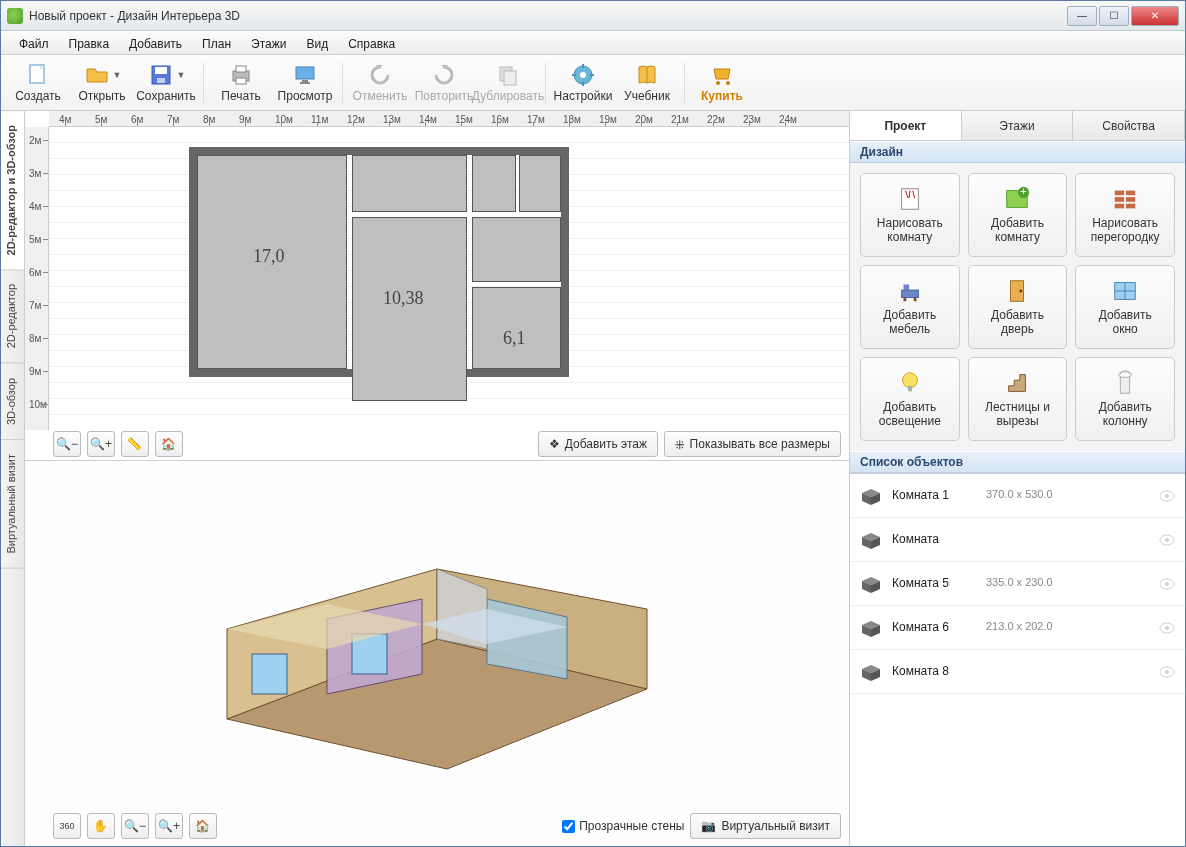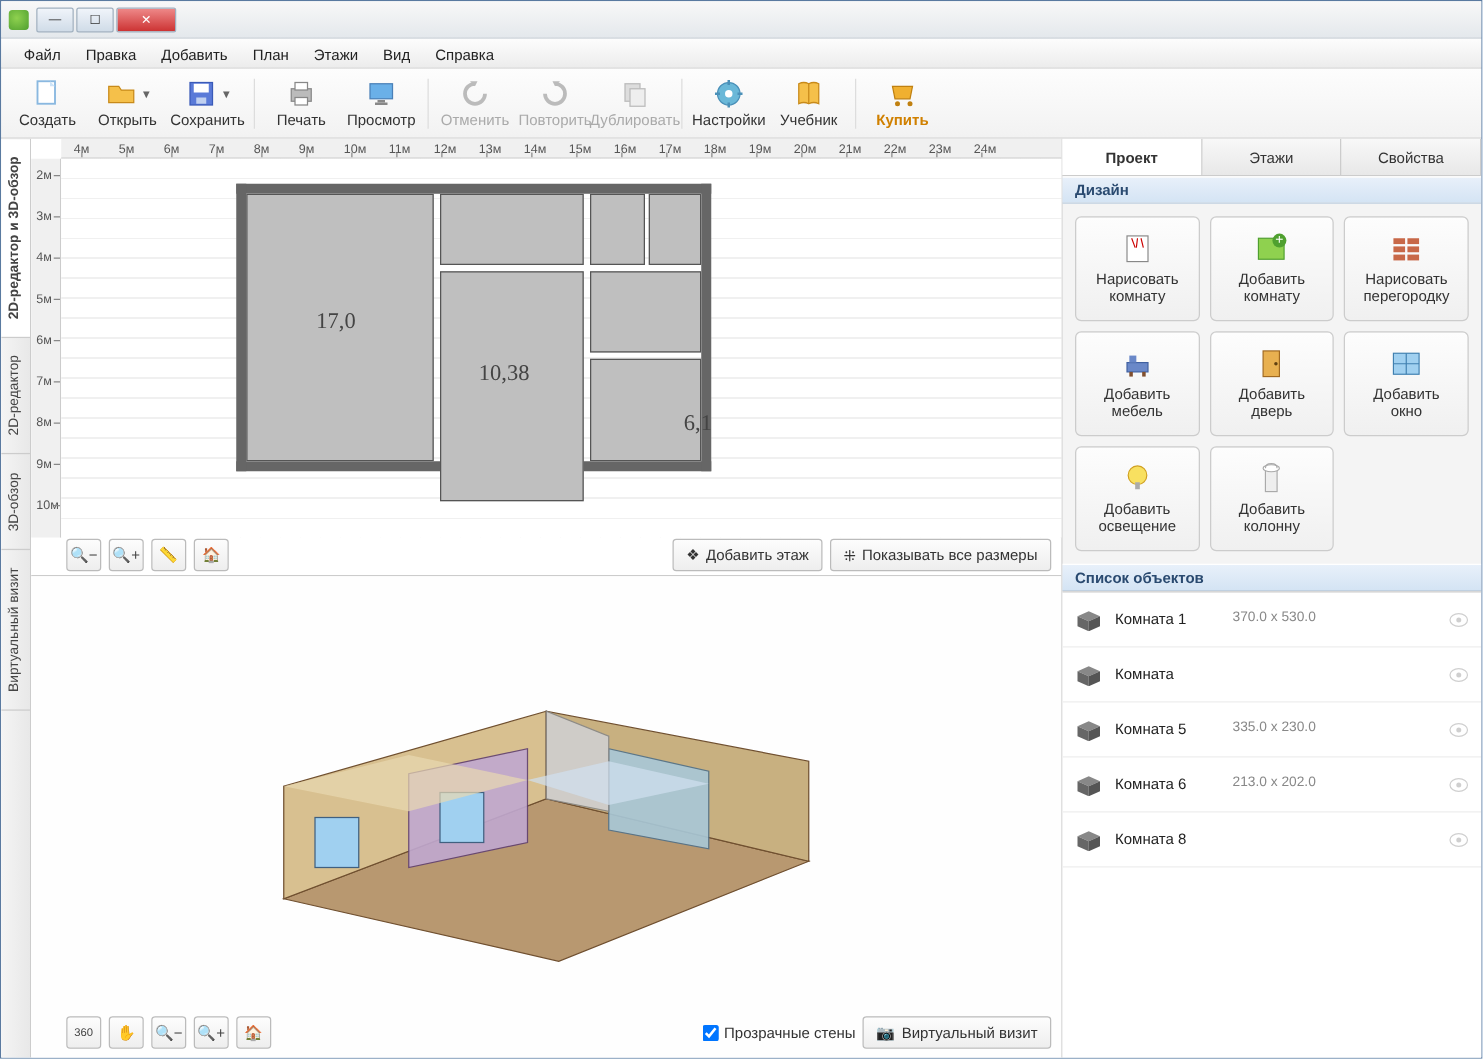--- a/index.html
+++ b/index.html
@@ -86,20 +86,21 @@
 ::-webkit-scrollbar-thumb { background:#c0c8d0; border:1px solid #a0b0c0; border-radius:2px; }
 ::-webkit-scrollbar-button { height:16px; background:#d8dde4; border:1px solid #a0b0c0; }
 </style>
 </head>
 <body>
 
 <div class="window">
 
   <div class="titlebar">
     <div class="app-icon"></div>
+    <div class="title">Новый проект - Дизайн Интерьера 3D</div>
     <div class="win-btns">
       <div class="win-btn">—</div>
       <div class="win-btn">☐</div>
       <div class="win-btn win-close">✕</div>
     </div>
   </div>
 
   <div class="menubar">
     <div class="menu-item">Файл</div>
     <div class="menu-item">Правка</div>
@@ -294,21 +295,21 @@
             <div class="wall" style="top:0;right:0;width:8px;height:230px;"></div>
 
             <div class="room" style="top:8px;left:8px;width:150px;height:214px;">
               <div class="room-label" style="top:90px;left:55px;">17,0</div>
             </div>
             <div class="room" style="top:70px;left:163px;width:115px;height:184px;">
               <div class="room-label" style="top:70px;left:30px;">10,38</div>
             </div>
             <div class="room" style="top:8px;left:163px;width:115px;height:57px;"></div>
             <div class="room" style="top:140px;left:283px;width:89px;height:82px;">
-              <div class="room-label" style="top:40px;left:30px;margin-left:44px;">6,1</div>
+              <div class="room-label" style="top:40px;left:30px;">6,1</div>
             </div>
             <div class="room" style="top:8px;left:283px;width:44px;height:57px;"></div>
             <div class="room" style="top:8px;left:330px;width:42px;height:57px;"></div>
             <div class="room" style="top:70px;left:283px;width:89px;height:65px;"></div>
           </div>
         </div>
         <div class="btnbar-2d">
           <div class="sqbtn">
               <span>🔍−</span>
             </div>
@@ -445,20 +446,26 @@
           </div>
           <div class="design-btn">
             <svg class="big-icon" viewBox="0 0 30 30">
               <circle cx="15" cy="12" r="8" fill="#f8e060" stroke="#d0a020"></circle>
               <rect x="13" y="18" width="4" height="6" fill="#aaa"></rect>
             </svg>
             <span>Добавить<br>освещение</span>
           </div>
           <div class="design-btn">
             <svg class="big-icon" viewBox="0 0 30 30">
+              <path d="M6 24 L6 18 L12 18 L12 12 L18 12 L18 6 L24 6 L24 24 Z" fill="#c8a878" stroke="#805030"></path>
+            </svg>
+            <span>Лестницы и<br>вырезы</span>
+          </div>
+          <div class="design-btn">
+            <svg class="big-icon" viewBox="0 0 30 30">
               <rect x="10" y="6" width="10" height="20" fill="#eee" stroke="#aaa"></rect>
               <ellipse cx="15" cy="6" rx="7" ry="3" fill="#fff" stroke="#aaa"></ellipse>
               <path d="M10 6 Q10 2 15 2 Q20 2 20 6" fill="none" stroke="#aaa"></path>
             </svg>
             <span>Добавить<br>колонну</span>
           </div>
         </div>
 
       <div class="section-head">Список объектов</div>
       <div class="obj-list" id="obj-list">

